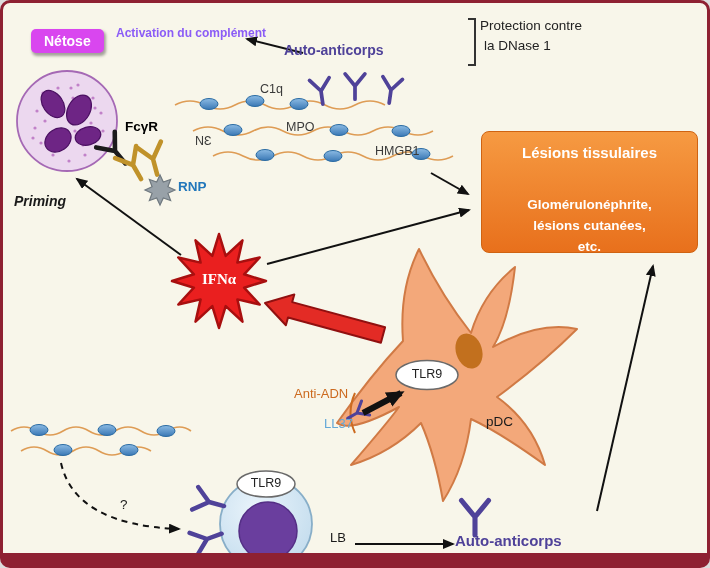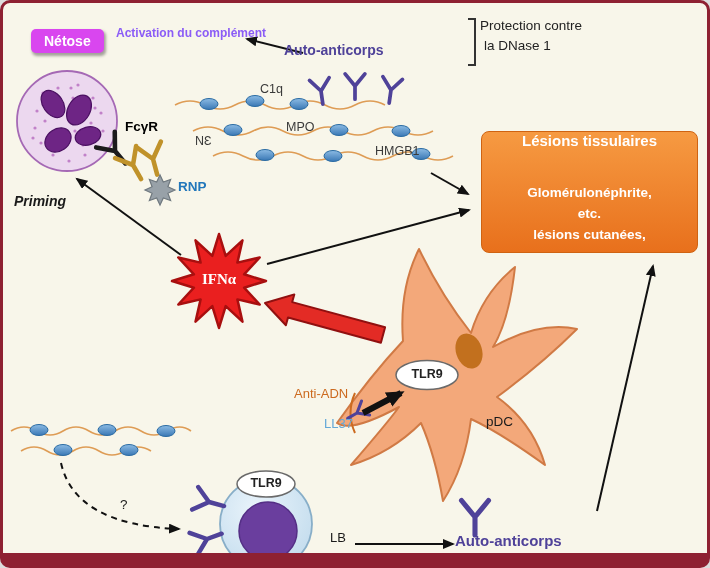--- a/index.html
+++ b/index.html
@@ -31,25 +31,25 @@
   .c1q{left:257px;top:63px;margin-top:16px;} .ne{left:192px;top:131px;}
   .mpo{left:283px;top:117px;} .hmgb1{left:372px;top:141px;}
   .fcgr{left:122px;top:116px;font-size:13.5px;font-weight:bold;color:#000;}
   .rnp{left:175px;top:176px;font-size:13.5px;font-weight:bold;color:#2277bb;}
   .priming{left:11px;top:190px;font-size:14px;font-weight:bold;font-style:italic;}
   .ifna{left:186px;top:268px;width:60px;text-align:center;font-size:15px;font-weight:bold;color:#fff;font-family:Liberation Serif, serif;}
   .lesions-box{
     position:absolute;left:478px;top:128px;width:217px;height:122px;
     box-sizing:border-box;border:1px solid #cf6312;border-radius:8px;
     background:linear-gradient(#f69a42,#e8701c);
-    color:#fff;text-align:center;padding-top:0;
+    color:#fff;text-align:center;padding-top:12px;
   }
   .lesions-title{font-size:15px;font-weight:bold;}
   .lesions-lines{margin-top:33px;font-size:13.5px;font-weight:bold;line-height:21px;}
-  .tlr9{width:58px;text-align:center;font-size:12.5px;font-weight:bold;color:#222;}
+  .tlr9{width:58px;text-align:center;font-size:12.5px;font-weight:normal;color:#222;}
   .tlr9-pdc{left:395px;top:364px;} .tlr9-lb{left:234px;top:473px;}
   .pdc-label{left:483px;top:411px;font-size:13.5px;}
   .anti-adn{left:291px;top:383px;font-size:13px;color:#cc6a1f;}
   .ll37{left:309px;top:413px;font-size:13px;color:#64a8d8;margin-left:12px;}
   .lb-label{left:327px;top:527px;font-size:13px;}
   .auto-bottom{left:452px;top:529px;font-size:15px;font-weight:bold;color:#4f4299;}
   .question{left:117px;top:494px;font-size:13.5px;}
 </style>
 </head>
 <body>
@@ -209,22 +209,22 @@
   <div class="label fcgr">FcγR</div>
   <div class="label rnp">RNP</div>
   <div class="label priming">Priming</div>
 
   <div class="label ifna">IFNα</div>
 
   <div class="lesions-box">
     <div class="lesions-title">Lésions tissulaires</div>
     <div class="lesions-lines">
       <div>Glomérulonéphrite,</div>
+      <div>lésions cutanées,</div>
       <div>etc.</div>
-      <div>lésions cutanées,</div>
     </div>
   </div>
 
   <div class="label tlr9 tlr9-pdc">TLR9</div>
   <div class="label pdc-label">pDC</div>
   <div class="label anti-adn">Anti-ADN</div>
   <div class="label ll37">LL37</div>
 
   <div class="label tlr9 tlr9-lb">TLR9</div>
   <div class="label lb-label">LB</div>

